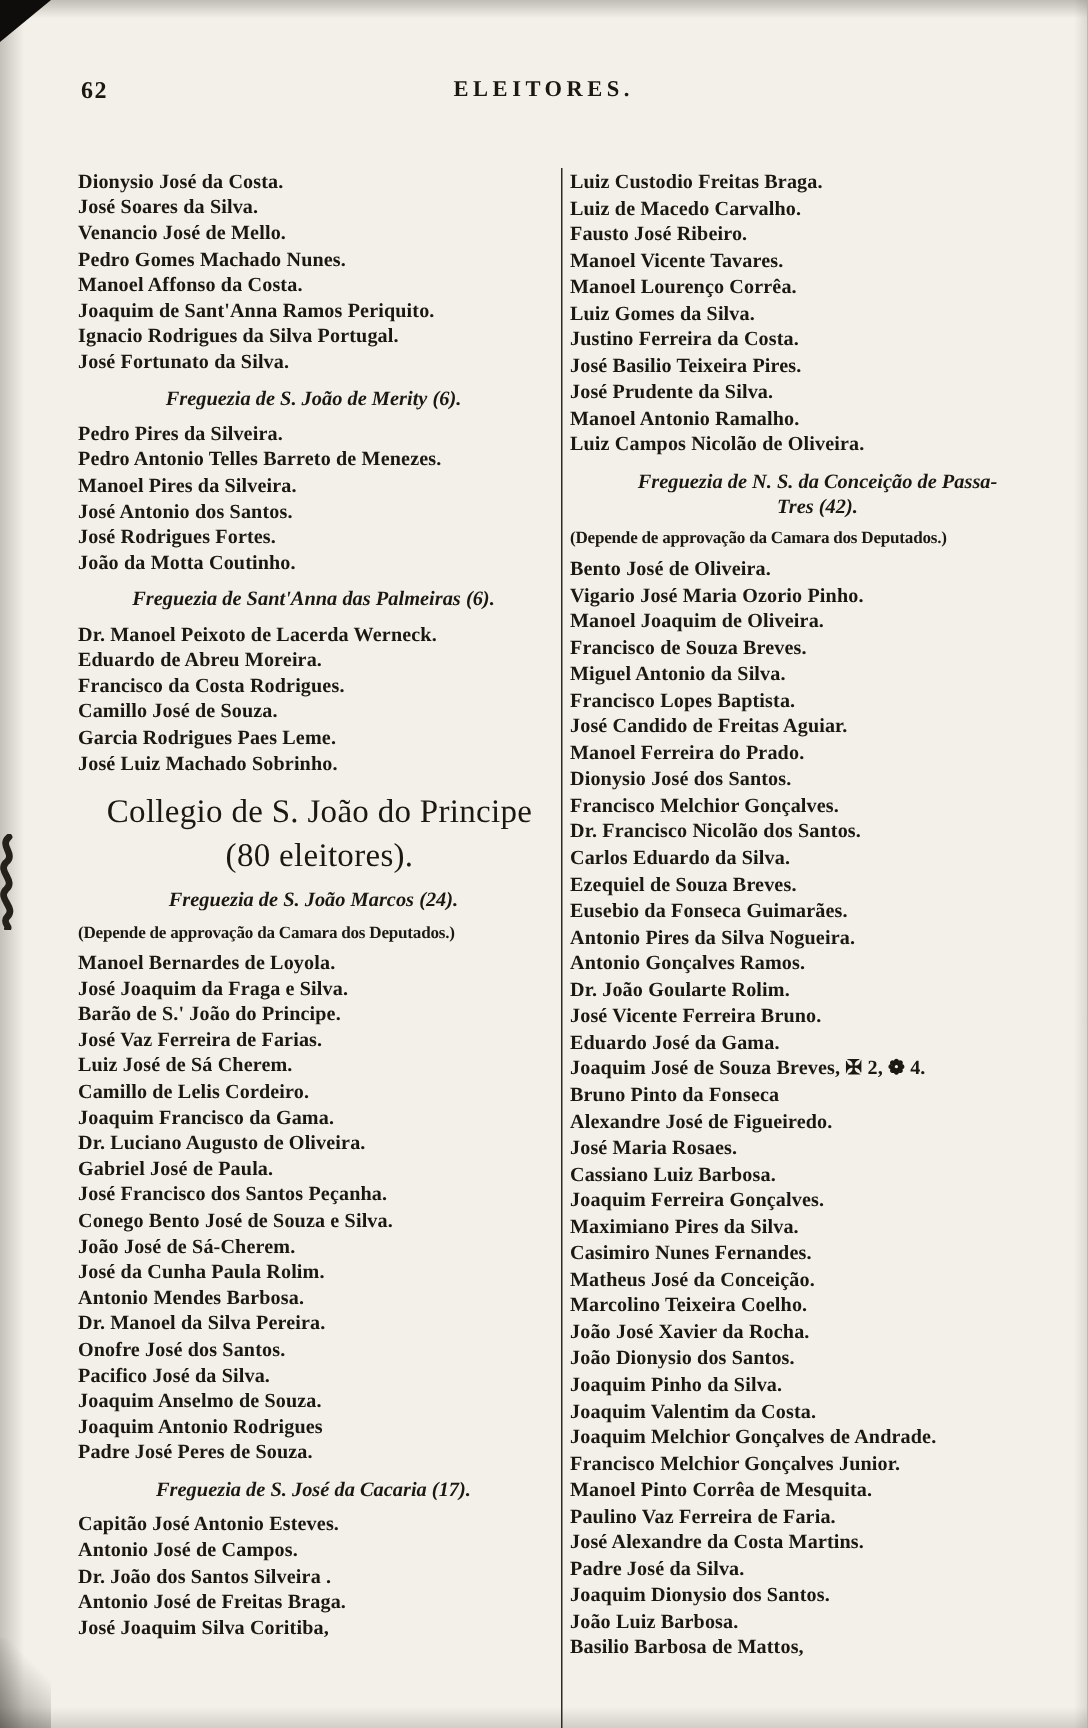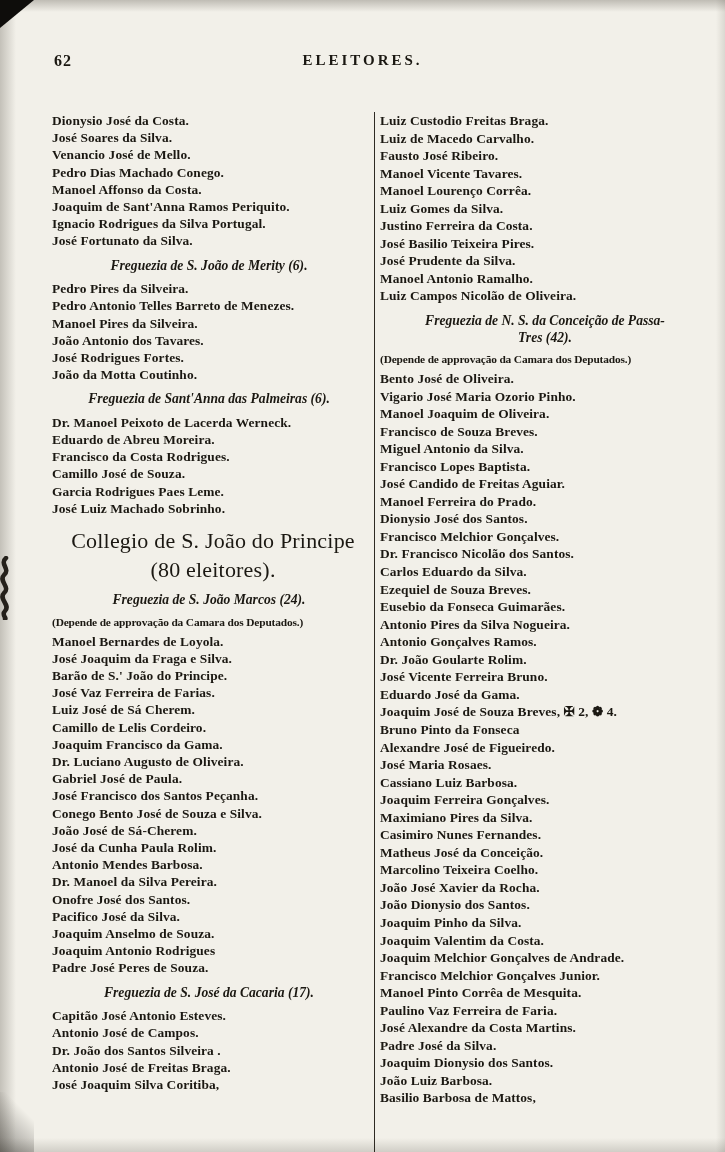--- a/index.html
+++ b/index.html
@@ -88,34 +88,34 @@
     <span class="page-number">62</span>
     <span class="running-header">ELEITORES.</span>
   </div>
 
   <div class="columns">
     <div class="col col-left">
         <div class="block block-names">
           <div class="name-line">Dionysio José da Costa.</div>
           <div class="name-line">José Soares da Silva.</div>
           <div class="name-line">Venancio José de Mello.</div>
-          <div class="name-line">Pedro Dias Machado Conego.</div>
+          <div class="name-line">Pedro Gomes Machado Nunes.</div>
           <div class="name-line">Manoel Affonso da Costa.</div>
           <div class="name-line">Joaquim de Sant'Anna Ramos Periquito.</div>
           <div class="name-line">Ignacio Rodrigues da Silva Portugal.</div>
           <div class="name-line">José Fortunato da Silva.</div>
         </div>
         <div class="block block-heading">
           <div class="heading-line">Freguezia de S. João de Merity (6).</div>
         </div>
         <div class="block block-names">
           <div class="name-line">Pedro Pires da Silveira.</div>
           <div class="name-line">Pedro Antonio Telles Barreto de Menezes.</div>
           <div class="name-line">Manoel Pires da Silveira.</div>
-          <div class="name-line">João Antonio dos Tavares.</div>
+          <div class="name-line">José Antonio dos Santos.</div>
           <div class="name-line">José Rodrigues Fortes.</div>
           <div class="name-line">João da Motta Coutinho.</div>
         </div>
         <div class="block block-heading">
           <div class="heading-line">Freguezia de Sant'Anna das Palmeiras (6).</div>
         </div>
         <div class="block block-names">
           <div class="name-line">Dr. Manoel Peixoto de Lacerda Werneck.</div>
           <div class="name-line">Eduardo de Abreu Moreira.</div>
           <div class="name-line">Francisco da Costa Rodrigues.</div>

